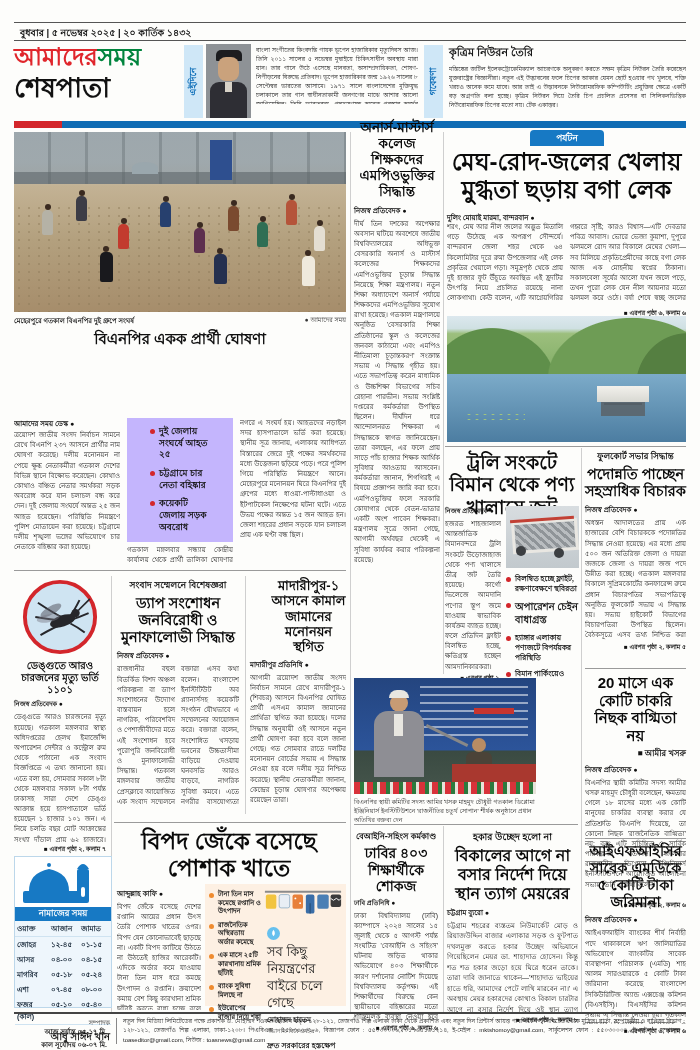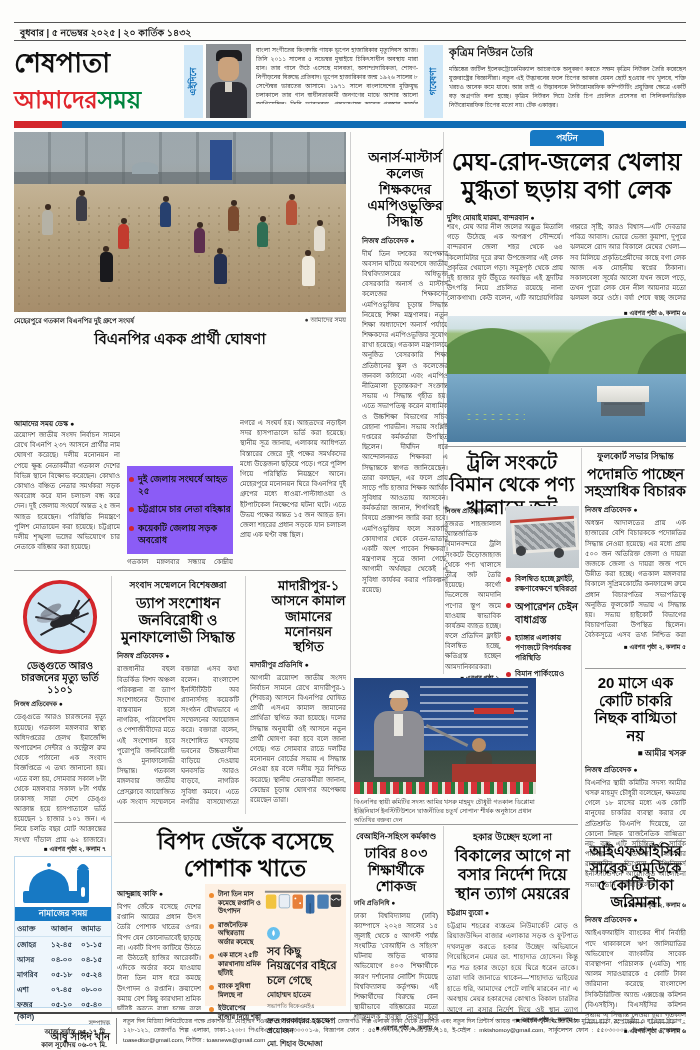--- a/index.html
+++ b/index.html
@@ -10,41 +10,41 @@
   .body-t{font-size:6.8px;line-height:1.5;text-align:justify;color:#222;overflow:hidden;}
   .byline{font-size:7px;font-weight:bold;color:#111;}
   .kicker{font-weight:bold;text-align:center;color:#101010;}
   .hl{font-weight:bold;text-align:center;color:#0a0a0a;line-height:1.18;}
   .jump{font-size:6.2px;font-weight:bold;text-align:right;color:#111;margin-top:2px;}
   .vtag{background:#cfe7f7;display:flex;align-items:center;justify-content:center;overflow:hidden;}
   .vtag span{transform:rotate(-90deg);white-space:nowrap;font-size:9px;font-weight:bold;color:#0d6eb8;}
   .bullet{display:flex;gap:4px;font-weight:bold;line-height:1.3;margin-bottom:7px;text-align:left;}
   .bullet i{flex:0 0 auto;width:5px;height:5px;border-radius:50%;background:#d3262b;margin-top:3px;}
   .bullet.orange i{background:#ef8b2f;}
-  .pinkbox{background:#8b5cf6;padding:8px 2px;margin-top:48px;}
+  .pinkbox{background:#c4b5fd;padding:8px 23px;}
   .pn{position:absolute;width:11px;height:25px;border-radius:5px 5px 2px 2px;}
   .pn::before{content:"";position:absolute;top:-6px;left:2.5px;width:6px;height:6px;border-radius:50%;background:#3a2a20;}
   .capline{font-size:6.8px;color:#222;}
   .prayer-row{display:grid;grid-template-columns:34px 30px 28px;font-size:7.2px;font-weight:bold;color:#123;padding:1.5px 2px;}
   .photo{overflow:hidden;}
 </style>
 </head>
 <body>
 
 <div id="page" data-name="newspaper-page">
 
   <div class="abs hrule" style="left:14px;top:22px;width:672px;background:#555;" data-name="top-rule"></div>
   <div class="abs" style="left:20px;top:26px;font-size:9.5px;font-weight:bold;" data-name="dateline">বুধবার | ৫ নভেম্বর ২০২৫ | ২০ কার্তিক ১৪৩২</div>
   <div class="abs hrule" style="left:14px;top:40px;width:672px;background:#555;" data-name="dateline-rule"></div>
 
   <div class="abs" style="left:14px;top:44px;width:160px;" data-name="masthead">
-    <div style="font-size:27px;font-weight:bold;color:#111;margin-top:-2px;" data-name="masthead-section">শেষপাতা</div>
     <div style="font-size:24px;font-weight:bold;line-height:1.05;">
       <span style="color:#e0262c;" data-name="masthead-word-red">আমাদের</span><span style="color:#00843d;" data-name="masthead-word-green">সময়</span>
     </div>
+    <div style="font-size:27px;font-weight:bold;color:#111;margin-top:-2px;" data-name="masthead-section">শেষপাতা</div>
   </div>
 
   <div class="abs vtag" style="left:184px;top:45px;width:19px;height:73px;" data-name="eidine-tag">
       <span>এইদিনে</span>
     </div>
   <div class="abs photo" style="left:206px;top:44px;width:45px;height:74px;background:#8e9296;" data-name="eidine-portrait">
     <div class="abs" style="left:10px;top:6px;width:26px;height:11px;background:#1c1c1f;border-radius:5px 5px 1px 1px;"></div>
     <div class="abs" style="left:12px;top:13px;width:21px;height:24px;background:#caa27c;border-radius:8px;"></div>
     <div class="abs" style="left:4px;top:38px;width:37px;height:36px;background:#2e2e34;border-radius:9px 9px 0 0;"></div>
     <div class="abs" style="left:19px;top:38px;width:7px;height:10px;background:#d8d3c8;"></div>
@@ -115,21 +115,21 @@
     <div class="body-t" style="flex:1;height:146px;" data-name="lead-col3">নগরে এ সংঘর্ষ হয়। আহতদের নড়াইল সদর হাসপাতালে ভর্তি করা হয়েছে। স্থানীয় সূত্র জানায়, এলাকায় আধিপত্য বিস্তারের জেরে দুই পক্ষের সমর্থকদের মধ্যে উত্তেজনা ছড়িয়ে পড়ে। পরে পুলিশ গিয়ে পরিস্থিতি নিয়ন্ত্রণে আনে। মেহেরপুরে মনোনয়ন ঘিরে বিএনপির দুই গ্রুপের মধ্যে ধাওয়া-পাল্টাধাওয়া ও ইটপাটকেল নিক্ষেপের ঘটনা ঘটে। এতে উভয় পক্ষের অন্তত ১৫ জন আহত হন। জেলা শহরের প্রধান সড়কে যান চলাচল প্রায় এক ঘণ্টা বন্ধ ছিল।</div>
   </div>
 
   <div class="abs vrule" style="left:350px;top:132px;height:880px;"></div>
   <div class="abs vrule" style="left:443px;top:132px;height:542px;"></div>
   <div class="abs vrule" style="left:443px;top:826px;height:186px;"></div>
   <div class="abs vrule" style="left:581px;top:448px;height:564px;"></div>
   <div class="abs vrule" style="left:111px;top:576px;height:436px;"></div>
   <div class="abs vrule" style="left:245px;top:576px;height:238px;"></div>
 
-  <div class="abs" style="left:354px;top:150px;width:86px;margin-left:8px;" data-name="honors-article">
+  <div class="abs" style="left:354px;top:120px;width:86px;" data-name="honors-article">
     <div class="hl" style="font-size:13.5px;" data-name="honors-headline">অনার্স-মাস্টার্স কলেজ শিক্ষকদের এমপিওভুক্তির সিদ্ধান্ত</div>
     <div class="byline" style="margin-top:5px;" data-name="honors-byline">নিজস্ব প্রতিবেদক ●</div>
     <div class="body-t" style="height:460px;margin-top:2px;" data-name="honors-body">দীর্ঘ তিন দশকের অপেক্ষার অবসান ঘটিয়ে অবশেষে জাতীয় বিশ্ববিদ্যালয়ের অধিভুক্ত বেসরকারি অনার্স ও মাস্টার্স কলেজের শিক্ষকদের এমপিওভুক্তির চূড়ান্ত সিদ্ধান্ত নিয়েছে শিক্ষা মন্ত্রণালয়। নতুন শিক্ষা অধ্যাদেশে অনার্স পর্যায়ে শিক্ষকদের এমপিওভুক্তির সুযোগ রাখা হয়েছে। গতকাল মন্ত্রণালয়ে অনুষ্ঠিত 'বেসরকারি শিক্ষা প্রতিষ্ঠানের স্কুল ও কলেজের জনবল কাঠামো এবং এমপিও নীতিমালা চূড়ান্তকরণ' সংক্রান্ত সভায় এ সিদ্ধান্ত গৃহীত হয়। এতে সভাপতিত্ব করেন মাধ্যমিক ও উচ্চশিক্ষা বিভাগের সচিব রেহানা পারভীন। সভায় সংশ্লিষ্ট দপ্তরের কর্মকর্তারা উপস্থিত ছিলেন। দীর্ঘদিন ধরে আন্দোলনরত শিক্ষকরা এ সিদ্ধান্তকে স্বাগত জানিয়েছেন। তারা বলছেন, এর ফলে প্রায় সাড়ে পাঁচ হাজার শিক্ষক আর্থিক সুবিধার আওতায় আসবেন। কর্মকর্তারা জানান, শিগগিরই এ বিষয়ে প্রজ্ঞাপন জারি করা হবে। এমপিওভুক্তির ফলে সরকারি কোষাগার থেকে বেতন-ভাতার একটি অংশ পাবেন শিক্ষকরা। মন্ত্রণালয় সূত্রে জানা গেছে, আগামী অর্থবছর থেকেই এ সুবিধা কার্যকর করার পরিকল্পনা রয়েছে।</div>
   </div>
 
   <div class="abs" style="left:530px;top:130px;width:74px;height:16px;background:#1779c4;border-radius:4px 4px 0 0;display:flex;align-items:flex-end;justify-content:center;" data-name="tourism-badge">
     <span style="color:#fff;font-size:9px;font-weight:bold;">পর্যটন</span>
   </div>
   <div class="abs hl" style="left:447px;top:148px;width:239px;font-size:24px;" data-name="tourism-headline">মেঘ-রোদ-জলের খেলায় মুগ্ধতা ছড়ায় বগা লেক</div>
   <div class="abs byline" style="left:447px;top:212px;width:239px;" data-name="tourism-byline">দুলিং মোয়াই মারমা, বান্দরবান ●</div>
@@ -298,21 +298,21 @@
     <div class="prayer-row" data-name="prayer-row">
         <span>ফজর (কাল)</span>
         <span>০৫-১০</span>
         <span>০৫-৪০</span>
       </div>
     <div style="font-size:6.8px;font-weight:bold;text-align:right;padding:1px 4px;border-top:1px solid #cfe3f1;" data-name="sunset-time">আজ সূর্যাস্ত ০৫-১৭ মি.</div>
     <div style="font-size:6.8px;font-weight:bold;text-align:right;padding:0 4px;" data-name="sunrise-time">কাল সূর্যোদয় ০৬-০৭ মি.</div>
   </div>
 
   <div class="abs hrule" style="left:114px;top:822px;width:232px;"></div>
-  <div class="abs hl" style="left:128px;top:828px;width:234px;font-size:23px;" data-name="garments-headline">বিপদ জেঁকে বসেছে পোশাক খাতে</div>
+  <div class="abs hl" style="left:112px;top:828px;width:234px;font-size:23px;" data-name="garments-headline">বিপদ জেঁকে বসেছে পোশাক খাতে</div>
   <div class="abs" style="left:117px;top:888px;width:84px;" data-name="garments-body-col">
     <div class="byline" data-name="garments-byline">আব্দুল্লাহ কাফি ●</div>
     <div class="body-t" style="height:108px;margin-top:2px;" data-name="garments-body">বিপদ জেঁকে বসেছে দেশের রপ্তানি আয়ের প্রধান উৎস তৈরি পোশাক খাতের ওপর। বিপদ যেন কোনোভাবেই ছাড়ছে না। একটি বিপদ কাটিয়ে উঠতে না উঠতেই হাজির আরেকটি। এদিকে অর্ডার কমে যাওয়ায় টানা তিন মাস ধরে কমছে উৎপাদন ও রপ্তানি। ক্রয়াদেশ কমায় বেশ কিছু কারখানা শ্রমিক ছাঁটাই করতে বাধ্য হচ্ছে বলে জানিয়েছেন খাতসংশ্লিষ্টরা। এমন হতে থাকলে ইউরোপের বাজার হারানোর শঙ্কাও রয়েছে।</div>
   </div>
   <div class="abs" style="left:205px;top:884px;width:141px;height:122px;background:#fdf0e3;" data-name="garments-panel">
     <div class="abs" style="left:4px;top:6px;width:52px;" data-name="garments-bullets">
       <div class="bullet orange" style="font-size:6.6px;margin-bottom:5px;">
           <i data-name="orange-dot-icon"></i>
           <span>টানা তিন মাস কমেছে রপ্তানি ও উৎপাদন</span>
         </div>
@@ -346,21 +346,21 @@
         <rect x="56" y="9" width="12" height="15" rx="2" fill="#4a7fb5"></rect>
         <rect x="70" y="9" width="11" height="13" rx="2" fill="#3b3b3b"></rect>
         <path d="M70 13 l3 2 3 -2 3 2 2 -2" stroke="#fff" stroke-width="1" fill="none"></path>
       </svg>
     </div>
     <div class="abs" style="left:62px;top:42px;width:74px;" data-name="quotes-block">
       <svg width="13" height="13" viewBox="0 0 14 14" data-name="droplet-icon">
           <circle cx="7" cy="7" r="7" fill="#66c0ee"></circle>
           <path d="M7 3 Q10 7 7 10 Q4 7 7 3Z" fill="#fff"></path>
         </svg>
-      <div style="font-size:11px;font-weight:bold;line-height:1.3;" data-name="quote-1">সব কিছু নিয়ন্ত্রণের বাইরে চলে গেছে</div>
+      <div style="font-size:13px;font-weight:normal;line-height:1.3;" data-name="quote-1">সব কিছু নিয়ন্ত্রণের বাইরে চলে গেছে</div>
       <div style="font-size:7.2px;font-weight:bold;margin-top:2px;" data-name="quote-1-author">মোহাম্মদ হাতেম</div>
       <div style="font-size:5.8px;color:#444;" data-name="quote-1-role">সভাপতি বিকেএমইএ</div>
       <div style="font-size:7.6px;font-weight:bold;line-height:1.3;margin-top:5px;" data-name="quote-2">দ্রুত সরকারের হস্তক্ষেপ প্রয়োজন</div>
       <div style="font-size:7.2px;font-weight:bold;margin-top:2px;" data-name="quote-2-author">মো. শিহাব উদ্দোজা চৌধুরী</div>
       <div style="font-size:5.8px;color:#444;" data-name="quote-2-role">সহ-সভাপতি বিজিএমইএ</div>
     </div>
   </div>
 
   <div class="abs" style="left:354px;top:830px;width:84px;" data-name="du-article">
     <div class="kicker" style="font-size:8.2px;" data-name="du-kicker">বেআইনি-সহিংস কর্মকাণ্ড</div>

